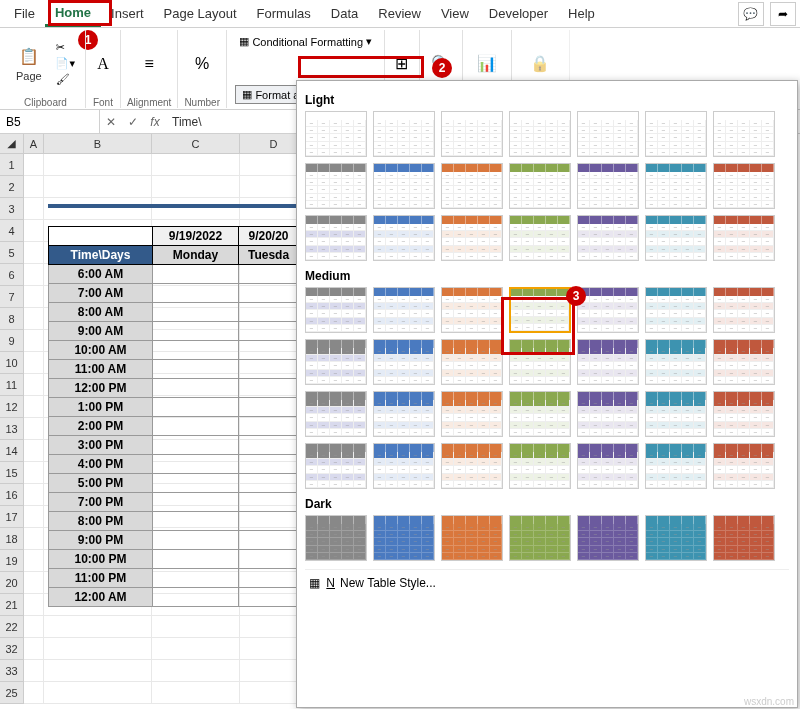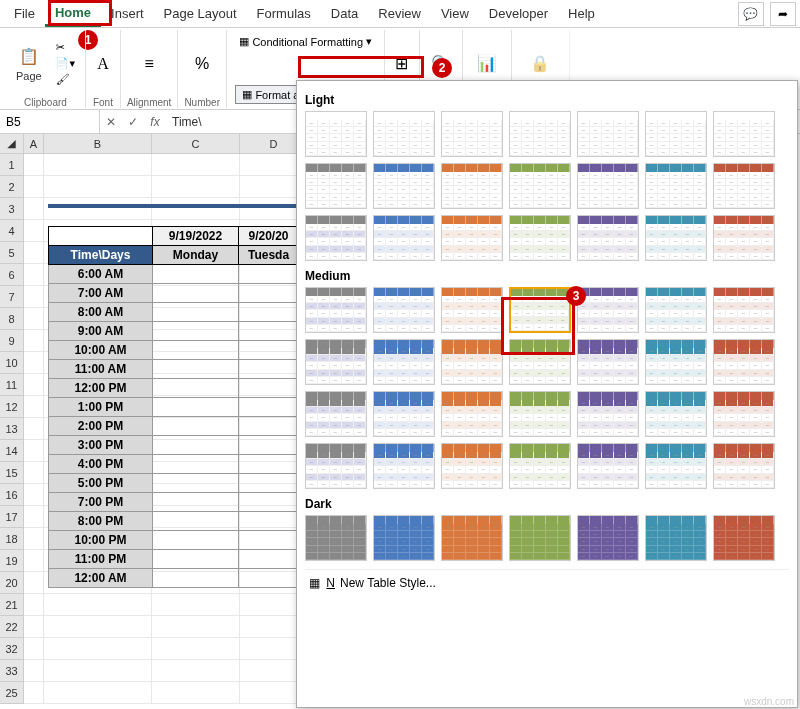--- a/index.html
+++ b/index.html
@@ -418,20 +418,25 @@
         <td class="timecell">7:00 PM</td>
         <td></td>
         <td></td>
       </tr>
       <tr>
         <td class="timecell">8:00 PM</td>
         <td></td>
         <td></td>
       </tr>
       <tr>
+        <td class="timecell">9:00 PM</td>
+        <td></td>
+        <td></td>
+      </tr>
+      <tr>
         <td class="timecell">10:00 PM</td>
         <td></td>
         <td></td>
       </tr>
       <tr>
         <td class="timecell">11:00 PM</td>
         <td></td>
         <td></td>
       </tr>
       <tr>

